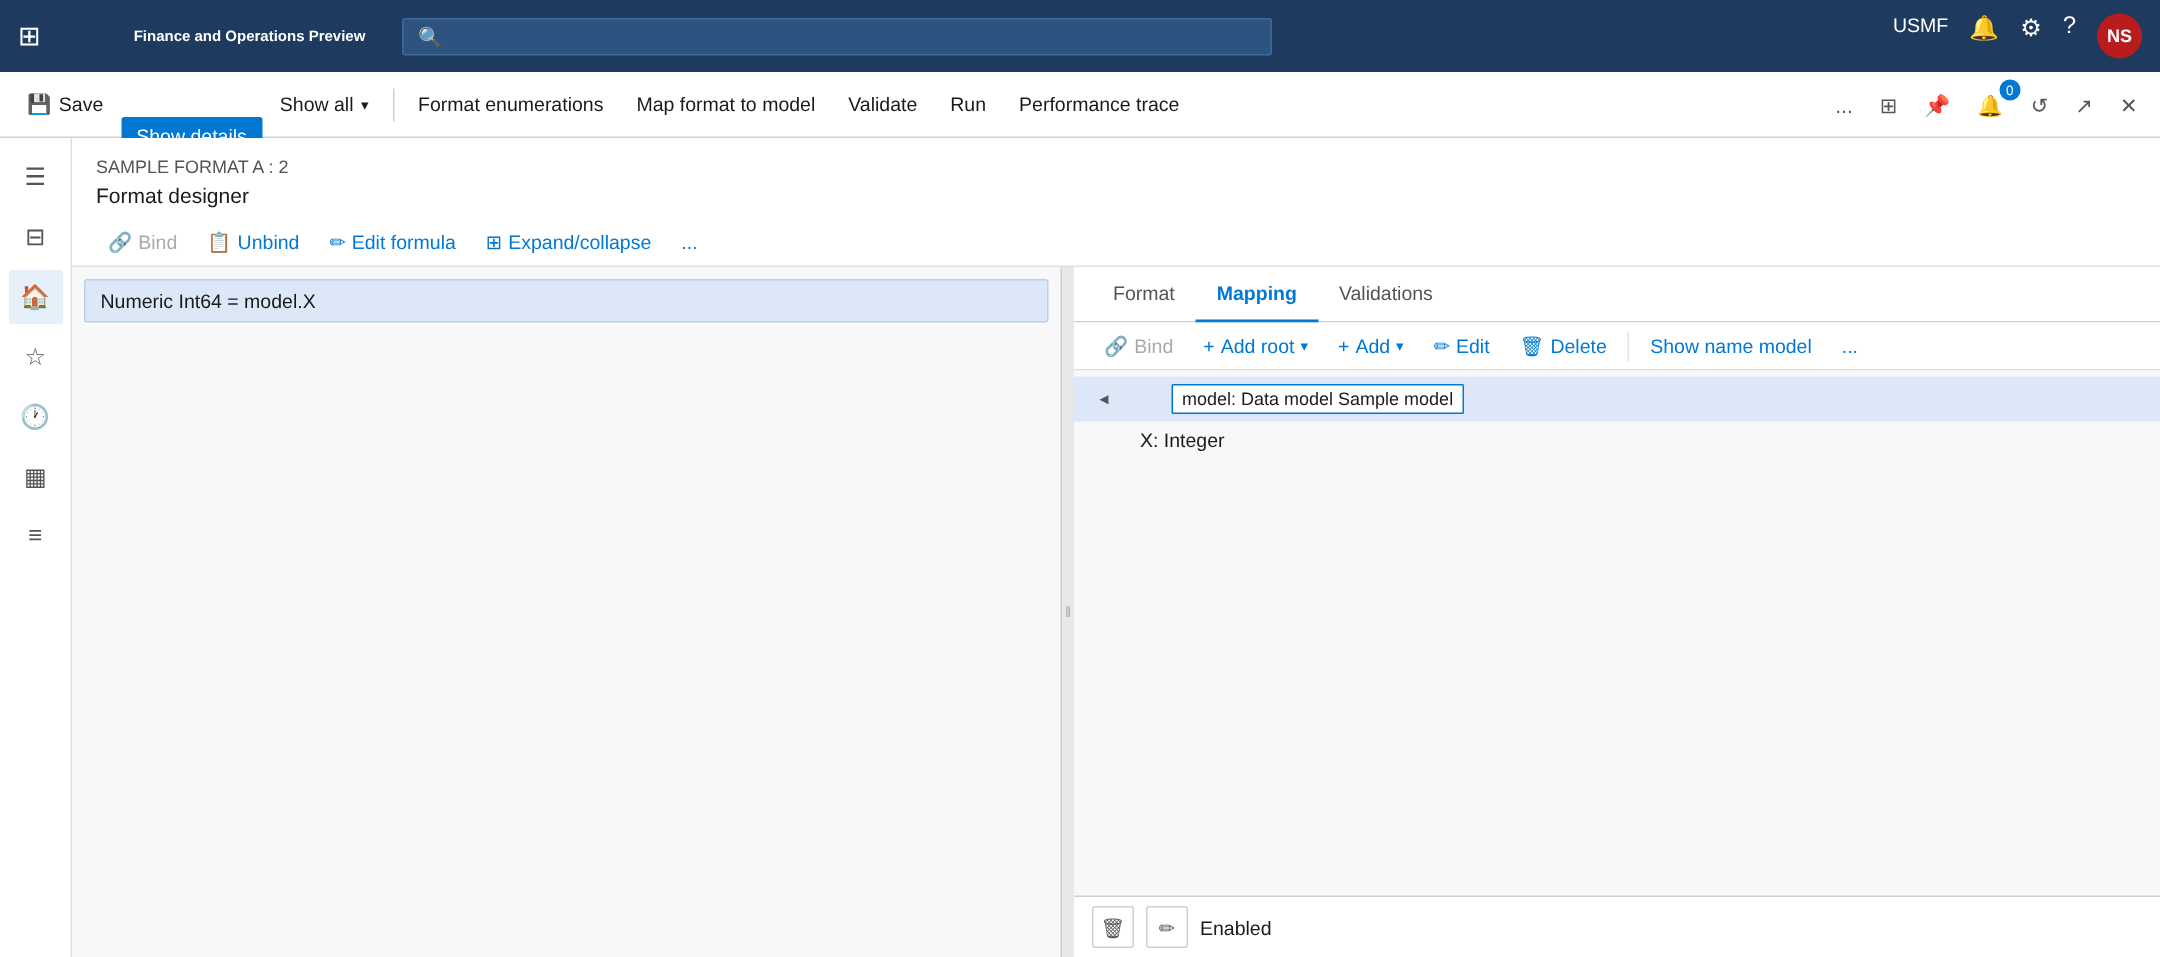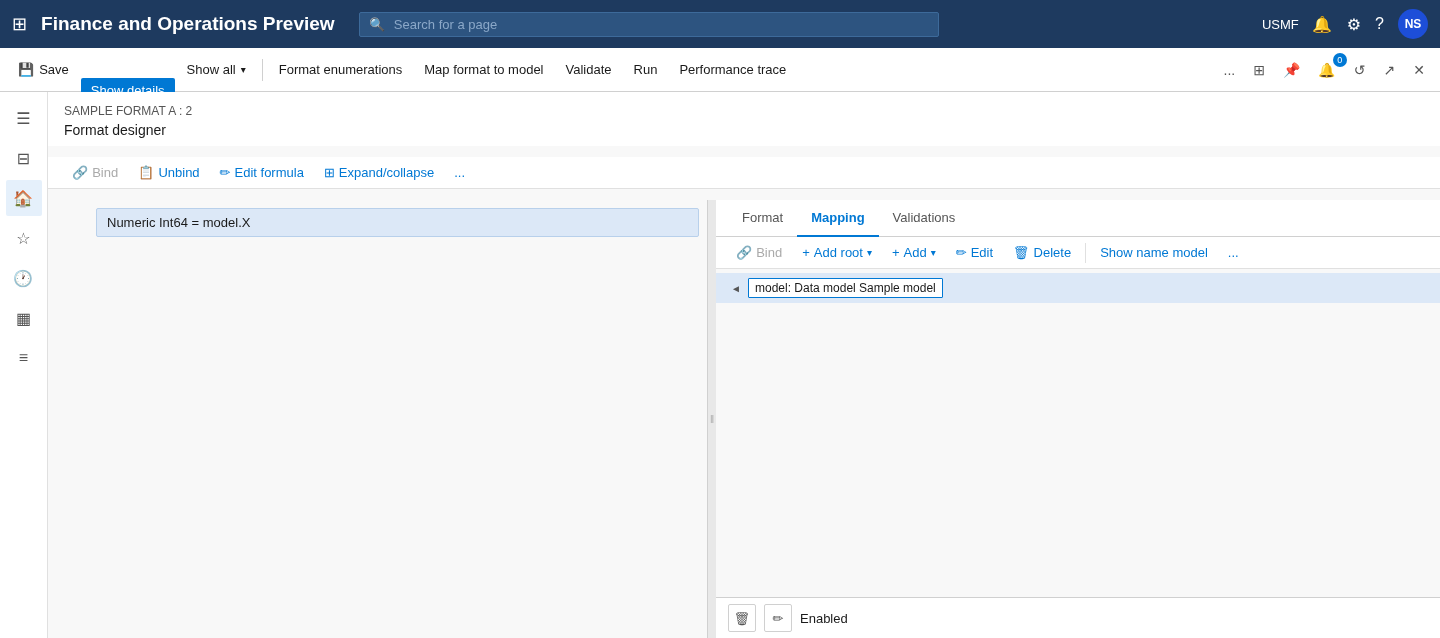--- a/index.html
+++ b/index.html
@@ -9,42 +9,42 @@
     .top-nav {
       background: #1e3a5f;
       height: 48px;
       display: flex;
       align-items: center;
       padding: 0 12px;
       gap: 8px;
       color: white;
     }
     .nav-grid-icon { color: white; font-size: 18px; cursor: pointer; margin-right: 6px; }
-    .nav-title { color: white; font-size: 19px; font-weight: 600; margin-right: 16px; white-space: nowrap; }
+    .nav-title { color: white; font-size: 10px; font-weight: 600; margin-right: 16px; white-space: nowrap; margin-left: 48px; }
     .nav-search {
       display: flex;
       align-items: center;
       background: #2d5480;
       border: 1px solid #3d6a9a;
       border-radius: 2px;
       padding: 4px 10px;
       flex: 1;
       max-width: 580px;
       gap: 8px;
     }
     .nav-search input {
       background: transparent;
       border: none;
       color: #cdd8e8;
       font-size: 13px;
       outline: none;
       width: 100%;
     }
     .nav-search input::placeholder { color: #8ba8c8; }
-    .nav-right { margin-left: auto; display: flex; align-items: center; gap: 14px; color: white; }
+    .nav-right { margin-left: auto; display: flex; gap: 14px; color: white; }
     .nav-right-text { font-size: 13px; font-weight: 500; }
     .nav-icon { font-size: 16px; cursor: pointer; }
 
     
     .toolbar {
       background: #ffffff;
       border-bottom: 1px solid #d0d0d0;
       height: 44px;
       display: flex;
       align-items: center;
@@ -129,21 +129,20 @@
       font-size: 16px;
     }
     .sidebar-icon.active { background: #e5f0fb; color: #0078d4; }
 
     
     .content-area {
       flex: 1;
       display: flex;
       flex-direction: column;
       overflow: hidden;
-      gap: 11px;
     }
 
     
     .page-header {
       padding: 12px 16px 8px 16px;
       background: #ffffff;
     }
     .breadcrumb {
       font-size: 12px;
       color: #555;
@@ -194,21 +193,20 @@
       padding: 8px;
     }
 
     .format-row {
       display: flex;
       align-items: center;
       padding: 6px 10px;
       background: #dce8f7;
       border: 1px solid #b8d0eb;
       border-radius: 2px;
-      margin-left: 40px;
     }
     .format-row-text { font-size: 13px; }
 
     
     .divider-handle {
       width: 8px;
       background: #e8e8e8;
       display: flex;
       align-items: center;
       justify-content: center;
@@ -302,20 +300,21 @@
       display: inline-flex;
       align-items: center;
     }
     .tree-node-box {
       border: 1px solid #0078d4;
       padding: 2px 6px;
       background: white;
       font-size: 12px;
       color: #1a1a1a;
       border-radius: 1px;
+      margin-left: 33px;
     }
     .tree-child {
       padding-left: 44px;
     }
 
     
     .bottom-bar {
       background: #ffffff;
       border-top: 1px solid #d0d0d0;
       padding: 6px 12px;
@@ -337,39 +336,38 @@
       font-size: 13px;
       color: #555;
     }
     .status-text { font-size: 13px; color: #1a1a1a; }
 
     
     .avatar {
       width: 30px;
       height: 30px;
       border-radius: 50%;
-      background: #1d4ed8;
+      background: #b91c1c;
       color: white;
       display: flex;
       align-items: center;
       justify-content: center;
       font-size: 12px;
       font-weight: 600;
       cursor: pointer;
     }
   </style>
 </head>
 <body>
 
 <div class="top-nav">
   <span class="nav-grid-icon">⊞</span>
   <span class="nav-title">Finance and Operations Preview</span>
   <div class="nav-search">
     <span style="color:#8ba8c8;">🔍</span>
-    <input type="text" placeholder="Search for a page" style="">
   </div>
   <div class="nav-right">
     <span class="nav-right-text">USMF</span>
     <span class="nav-icon">🔔</span>
     <span class="nav-icon">⚙</span>
     <span class="nav-icon">?</span>
     <div class="avatar">NS</div>
   </div>
 </div>
 
@@ -510,20 +508,23 @@
           </button>
         </div>
 
         <div class="tree-area">
           <div class="tree-node selected">
             <span class="tree-expand">◄</span>
             <span class="tree-node-text">
               <span class="tree-node-box">model: Data model Sample model</span>
             </span>
           </div>
+          <div class="tree-node tree-child">
+            <span class="tree-node-text">X: Integer</span>
+          </div>
         </div>
 
         <div class="bottom-bar">
           <button class="bottom-btn">
             <span>🗑</span>
           </button>
           <button class="bottom-btn">
             <span>✏</span>
           </button>
           <span class="status-text">Enabled</span>

